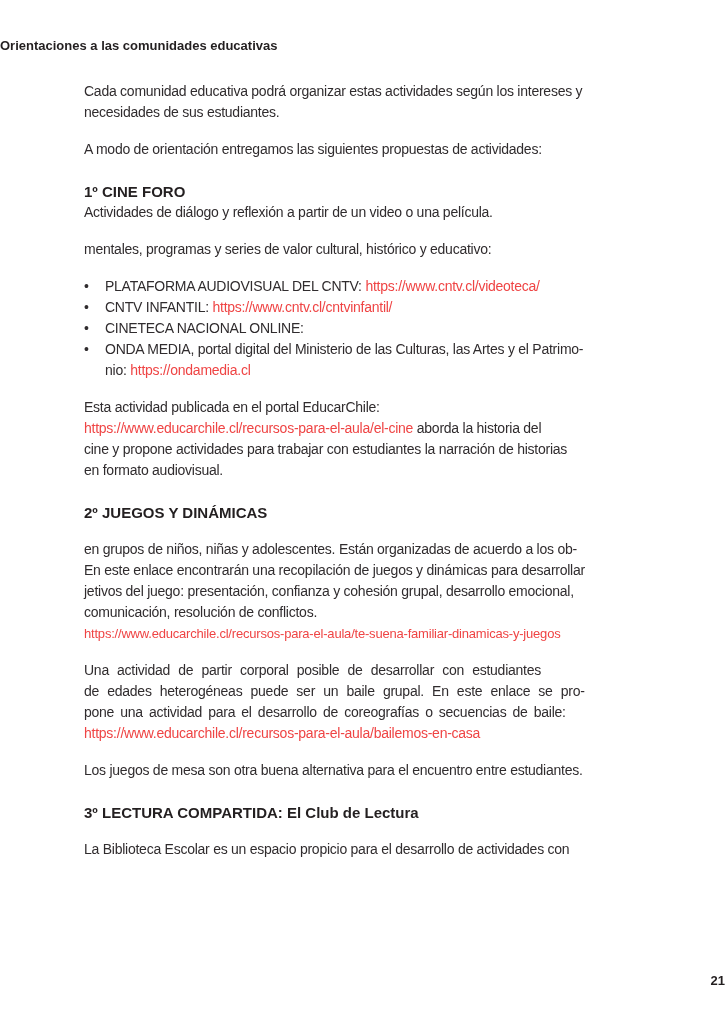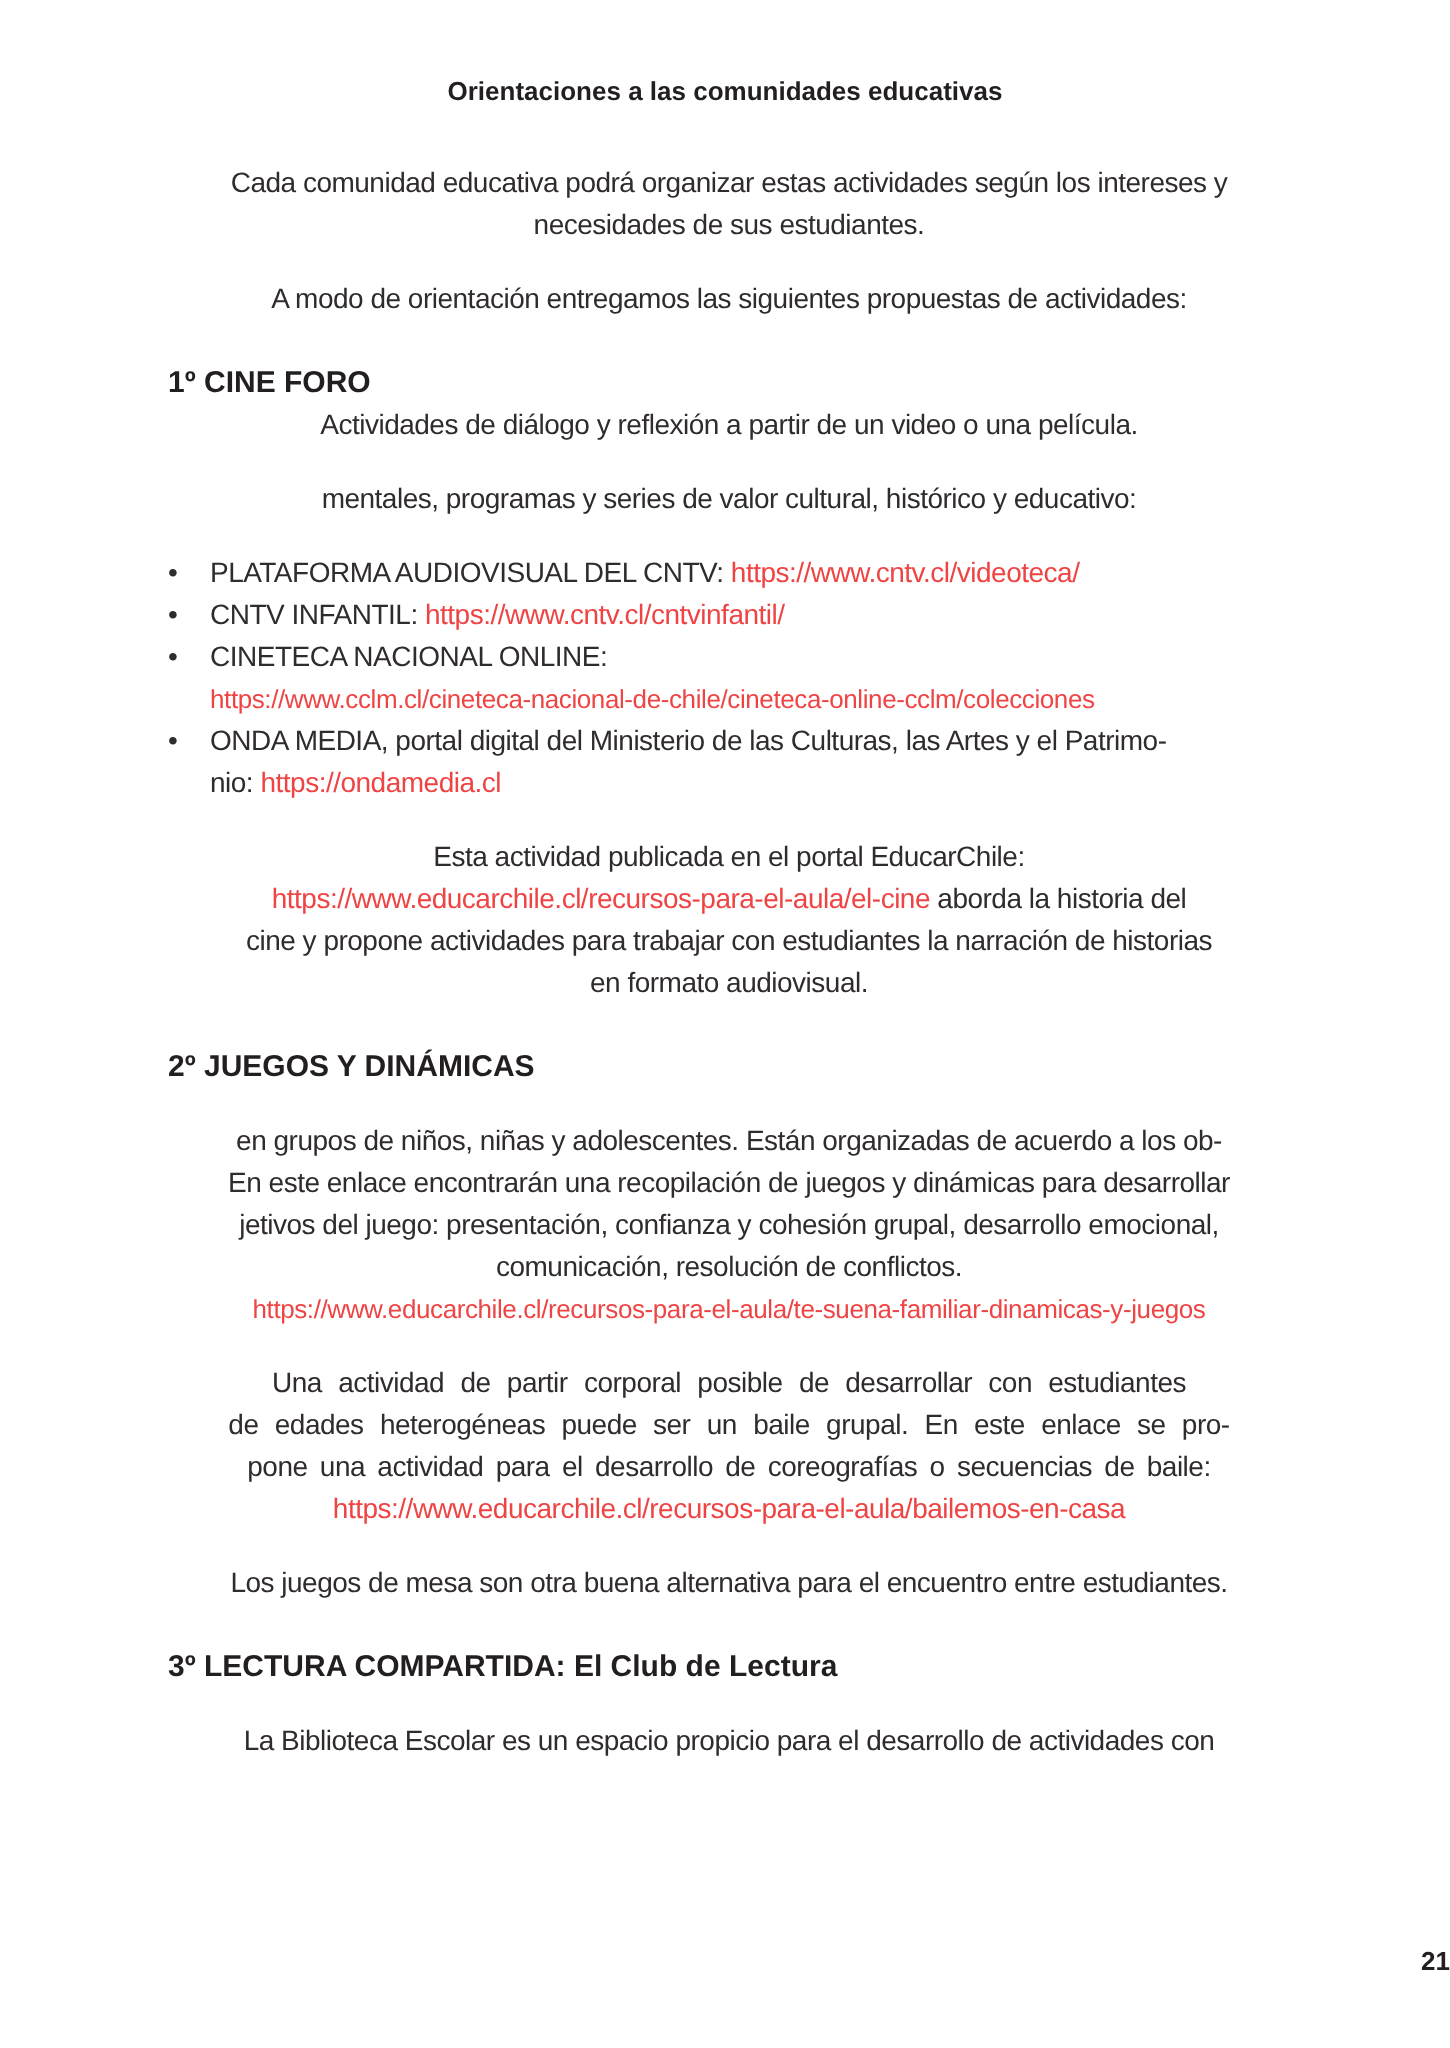--- a/index.html
+++ b/index.html
@@ -6,33 +6,32 @@
   body {
     width: 725px; height: 1024px;
     background: #ffffff;
     position: relative;
     overflow: hidden;
     font-family: "Liberation Sans", "DejaVu Sans", sans-serif;
     color: #302c2e;
   }
   .running-header {
     margin: 38px 0 0 0;
-    text-align: center;
     font-size: 13px;
     font-weight: bold;
     color: #231f20;
   }
   .content {
     margin-top: 28px;
     padding: 0 80px 0 84px;
     font-size: 14px;
     line-height: 21px;
     letter-spacing: -0.25px;
   }
-  .block { margin: 0 0 16px 0; text-align: center; }
+  .block { margin: 0 0 16px 0; }
   .line { white-space: nowrap; }
   .heading {
     font-weight: bold;
     font-size: 15px;
     color: #231f20;
     letter-spacing: 0;
     margin: 21px 0 16px 0;
     white-space: nowrap;
   }
   .heading.tight { margin-bottom: 0; }
@@ -91,21 +90,20 @@
       <span class="bullet-dot">•</span>
       <span class="bullet-body">
         <span class="line">CNTV INFANTIL: </span><a class="link">https://www.cntv.cl/cntvinfantil/</a>
       </span>
     </div>
 
     <div class="bullet-row">
       <span class="bullet-dot">•</span>
       <span class="bullet-body">
         <div class="line">CINETECA NACIONAL ONLINE:</div>
-        <div class="line"><a class="link url-small">https://www.cclm.cl/cineteca-nacional-de-chile/cineteca-online-cclm/colecciones</a></div>
       </span>
     </div>
 
     <div class="bullet-row">
       <span class="bullet-dot">•</span>
       <span class="bullet-body">
         <div class="line">ONDA MEDIA, portal digital del Ministerio de las Culturas, las Artes y el Patrimo-</div>
         <div class="line"><span>nio: </span><a class="link">https://ondamedia.cl</a></div>
       </span>
     </div>

